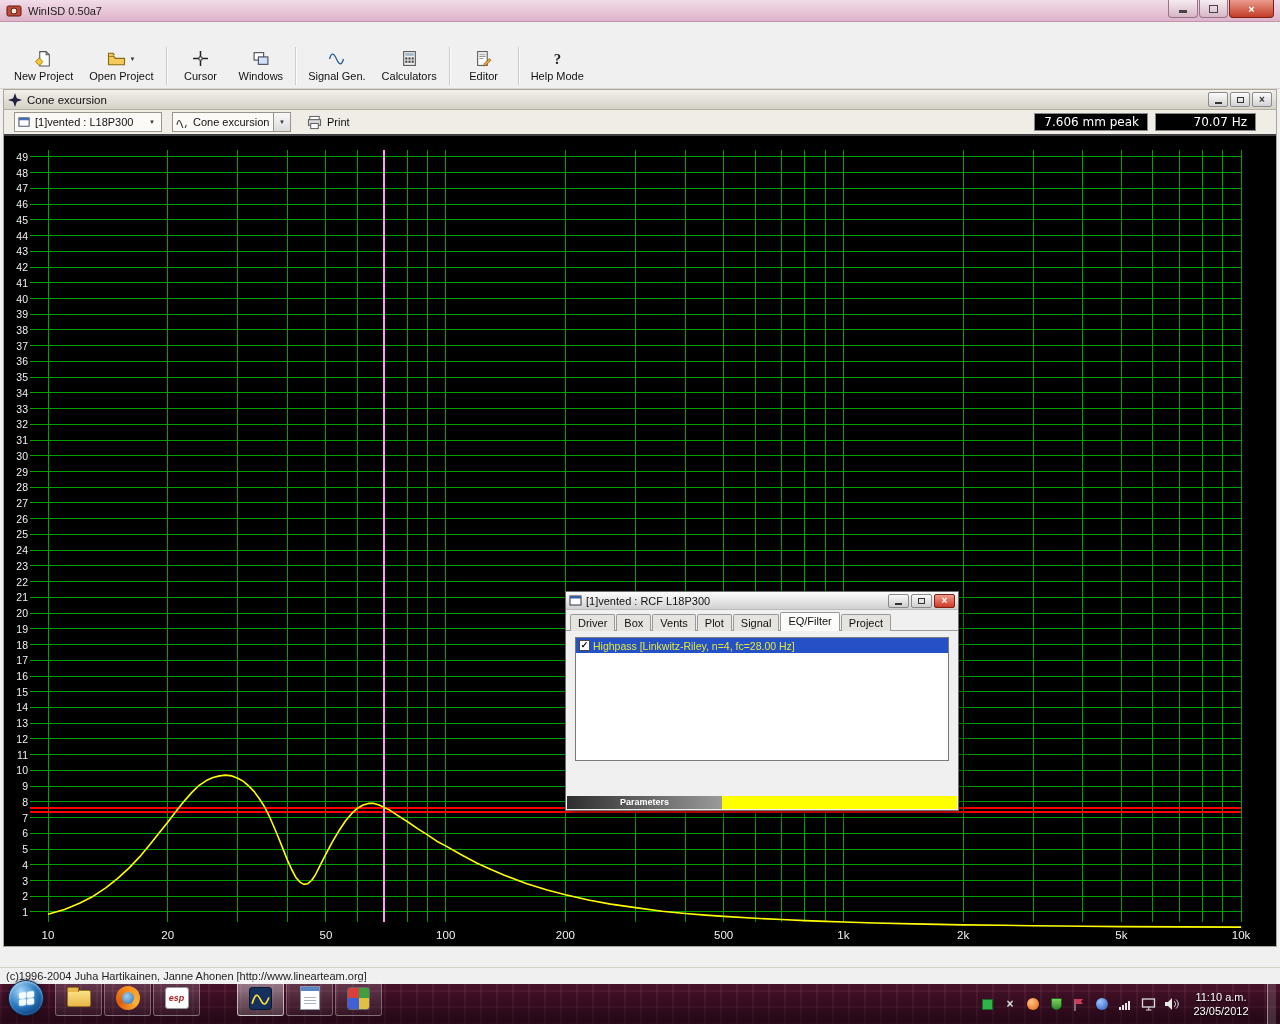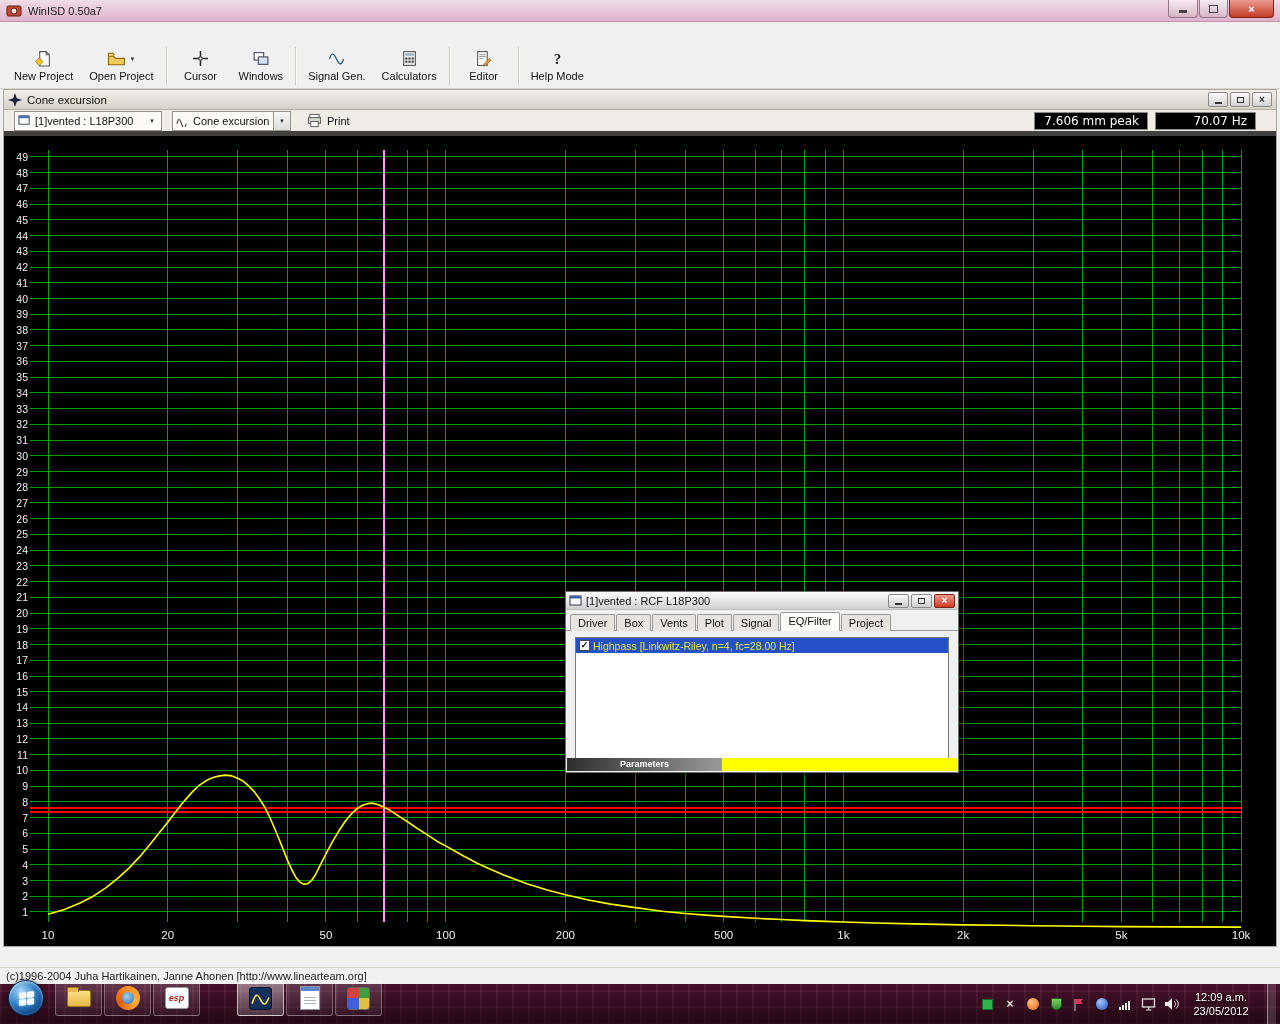--- a/index.html
+++ b/index.html
@@ -41,21 +41,21 @@
   .child-titlebar{height:20px;background:linear-gradient(#f3f0ea,#d5d1c7);display:flex;align-items:center;
     padding:0 4px;border-bottom:1px solid #b3afa5}
   .child-title{margin-left:5px;flex:1;font-size:11.5px}
   .cbtn{width:20px;height:15px;border:1px solid #8a8a8a;border-radius:2px;margin-left:2px;
     background:linear-gradient(#fbfbfb,#d3d3d3);display:flex;align-items:center;justify-content:center;
     font-size:10px;font-weight:bold;color:#333}
   .glyph-minbar-sm{width:7px;height:2px;background:#333;margin-top:7px}
   .glyph-box-sm{width:7px;height:6px;border:1px solid #333}
 
   .plot-toolbar{height:26px;background:#f0ede6;display:flex;align-items:center;padding:0 10px;
-    border-bottom:5px solid #404040}
+    border-bottom:2px solid #404040}
   .combo{height:20px;border:1px solid #98948c;background:#fbfaf6;display:flex;align-items:center;
     font-size:11px;padding:0 3px}
   .combo-project{width:148px}
   .combo-plottype{width:102px}
   .combo .ctext{margin-left:4px;white-space:nowrap;overflow:hidden}
   .combo .arrow{margin-left:auto;font-size:6px;color:#333;padding:0 3px}
   .arrow-btn{width:17px;height:20px;border:1px solid #98948c;border-left:none;
     background:linear-gradient(#f8f8f8,#dcdcdc);font-size:6px;color:#333;
     display:flex;align-items:center;justify-content:center}
   .print-btn{display:flex;align-items:center;gap:5px;margin-left:16px;background:none;border:none;
@@ -67,21 +67,21 @@
   .readout.freq{width:101px}
 
   .chart{position:relative;flex:1;background:#000;overflow:hidden}
 
   
   .bottomframe{position:absolute;left:0;right:0;top:947px;height:20px;background:#f0f0f0}
   .statusbar{position:absolute;left:0;right:0;top:967px;height:17px;background:#f0f0f0;
     border-top:1px solid #d5d2ca;display:flex;align-items:center;padding-left:6px;font-size:11px;color:#222}
 
   
-  .dialog{position:absolute;left:565px;top:591px;width:394px;height:182px;background:#f0f0f0;
+  .dialog{position:absolute;left:565px;top:591px;width:394px;height:220px;background:#f0f0f0;
     border:1px solid #6f6f6f;box-shadow:4px 4px 10px rgba(0,0,0,.45);z-index:10}
   .dlg-titlebar{height:18px;background:linear-gradient(#fefefe,#d0d0d0);display:flex;align-items:center;
     padding:0 3px;border-bottom:1px solid #bcbcbc}
   .dlg-title{margin-left:4px;flex:1;font-size:11px;color:#101010}
   .dlg-btn{width:21px;height:14px;border:1px solid #8a8a8a;border-radius:2px;margin-left:2px;
     background:linear-gradient(#fafafa,#cfcfcf);display:flex;align-items:center;justify-content:center;
     font-size:9px;color:#333}
   .dlg-btn.close{background:linear-gradient(#f09a8e,#ce3a27);border-color:#7e2012;color:#fff;font-weight:bold;font-size:10px}
   .glyph-minbar-xs{width:7px;height:2px;background:#333;margin-top:6px}
   .glyph-box-xs{width:7px;height:6px;border:1px solid #333}
@@ -572,20 +572,20 @@
             <path d="M5 13h5.5M7.7 10v3" stroke="#dddddd"></path>
           </svg>
       </span>
       <span class="ti">
         <svg width="15" height="14" viewBox="0 0 15 14">
             <path d="M1 5h3l4-4v12L4 9H1z" fill="#e8e8e8"></path>
             <path d="M10 4c2 2 2 4 0 6M12 2.5c3 3 3 6 0 9" stroke="#e8e8e8" fill="none"></path>
           </svg>
       </span>
       <span class="clock">
-        <div>12:09 a.m.</div>
+        <div>11:10 a.m.</div>
         <div>23/05/2012</div>
       </span>
       <span class="showdesk"></span>
     </div>
   </div>
 
 </div>
 
 </body></html>

